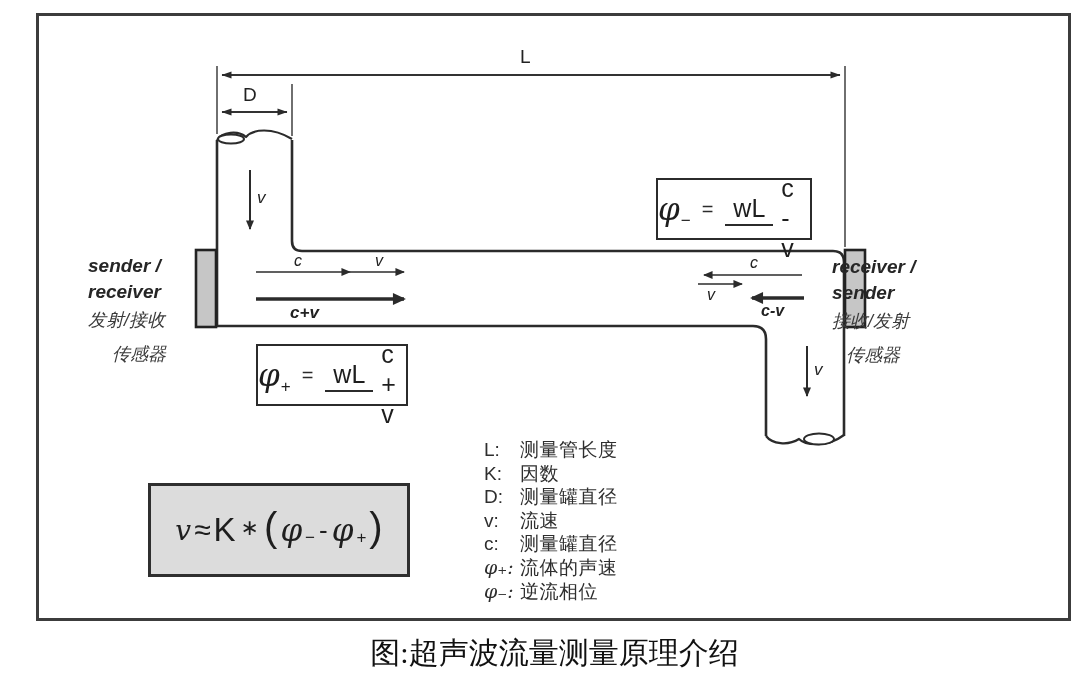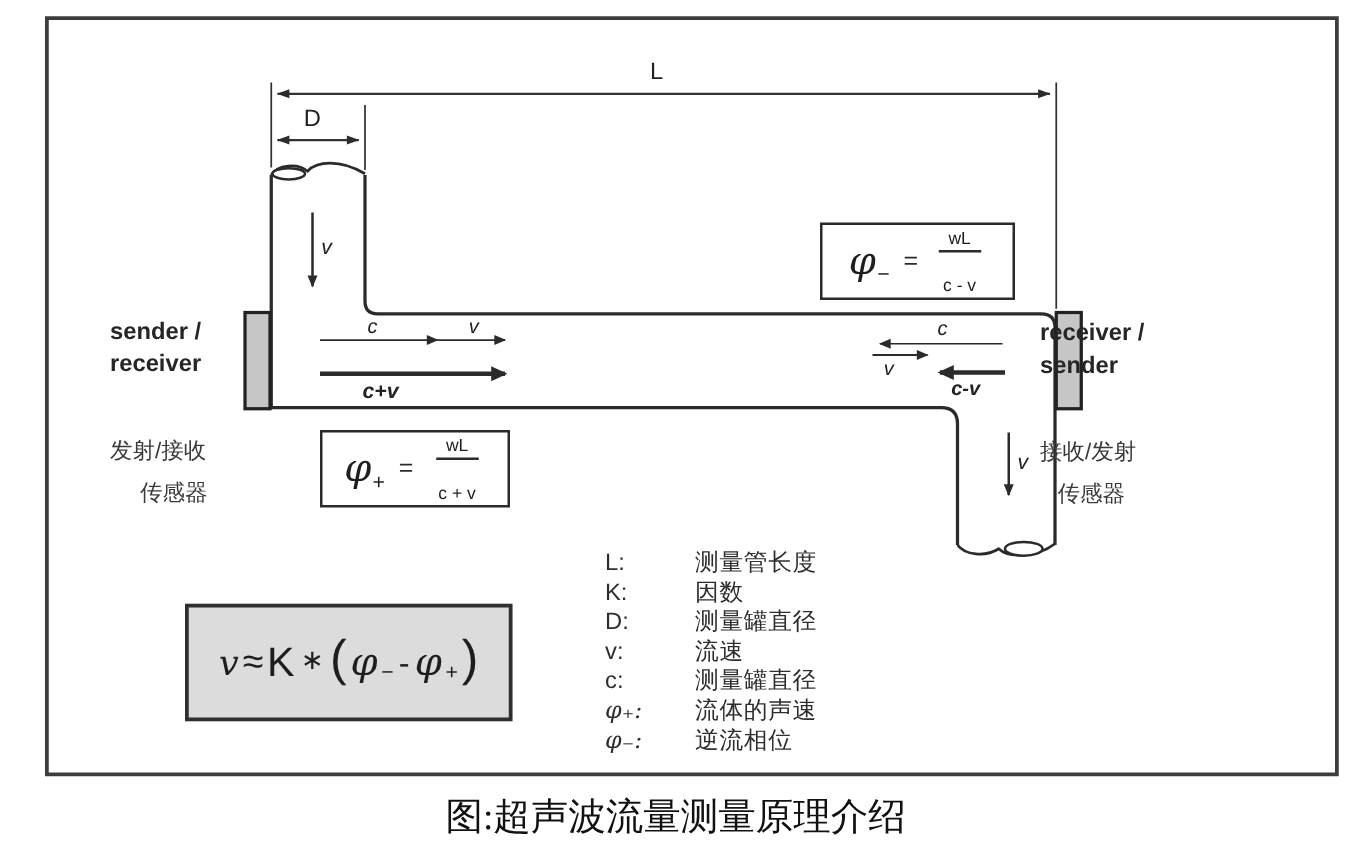--- a/index.html
+++ b/index.html
@@ -7,36 +7,36 @@
     position:relative;width:1082px;height:691px;background:#ffffff;overflow:hidden;
     font-family:"Liberation Sans","DejaVu Sans",sans-serif;color:#1e1e1e;
   }
   .frame{
     position:absolute;left:36px;top:13px;width:1029px;height:602px;
     border:3px solid #3c3c3c;background:#ffffff;box-sizing:content-box;
   }
   svg.layer{position:absolute;left:0;top:0;width:1082px;height:691px;}
 
   
-  .side-label{position:absolute;line-height:26px;}
+  .side-label{position:absolute;line-height:26px;font-style:italic;}
   .side-label .en{font-weight:bold;font-size:19px;color:#262626;}
-  .side-label .cn{font-size:18px;color:#3a3a3a;line-height:30px;margin-top:40px;}
+  .side-label .cn{font-size:18px;color:#3a3a3a;line-height:30px;}
   .side-label .cn.indent-l{padding-left:24px;}
   .side-label .cn.indent-r{padding-left:14px;}
 
   
   .fbox{
     position:absolute;background:#ffffff;border:2px solid #2b2b2b;
     display:flex;align-items:center;justify-content:center;gap:10px;
   }
   .phiwrap{display:inline-flex;align-items:baseline;}
   .phi{font-family:"DejaVu Serif","Liberation Serif",serif;font-style:italic;font-size:31px;line-height:1;}
   .phisub{font-size:17px;position:relative;top:6px;left:1px;}
   .fbox .eq{font-size:20px;color:#2b2b2b;padding:0 2px;}
-  .frac{display:inline-flex;flex-direction:column;align-items:center;font-size:14px;line-height:1.2;}
+  .frac{display:inline-flex;flex-direction:row;align-items:center;font-size:25px;line-height:1.2;}
   .frac .num{padding:0 8px 1px;border-bottom:2px solid #2b2b2b;}
   .frac .den{padding:18px 8px 0;}
 
   .result{
     position:absolute;left:148px;top:483px;width:256px;height:88px;
     background:#dcdcdc;border:3px solid #2f2f2f;
     display:flex;align-items:center;justify-content:center;gap:3px;
   }
   .result .it{font-style:italic;font-family:"DejaVu Serif","Liberation Serif",serif;}
   .result .rv{font-size:28px;}
@@ -46,24 +46,24 @@
   .result .rparen{font-size:40px;font-weight:300;position:relative;top:-3px;}
   .result .rphi{font-size:31px;}
   .result .rsub{font-size:17px;position:relative;top:8px;}
   .result .rminus{font-size:26px;padding:0 1px;}
 
   
   .legend{position:absolute;left:484px;top:437px;}
   .legend .row{display:flex;align-items:baseline;height:23.6px;font-size:19px;color:#2e2e2e;}
   .legend .sym{width:36px;flex:0 0 36px;}
   .legend .sym.phisym{font-family:"DejaVu Serif","Liberation Serif",serif;font-style:italic;}
-  .legend .txt{letter-spacing:0.5px;margin-left:36px;}
+  .legend .txt{letter-spacing:0.5px;}
 
   .caption{
-    position:absolute;left:23px;top:633px;width:1035px;text-align:center;
+    position:absolute;left:37px;top:633px;width:1035px;text-align:center;
     font-family:"Liberation Serif","DejaVu Serif",serif;font-size:30px;color:#111111;
   }
 </style>
 </head>
 <body>
 
 <div class="stage">
 
   <div class="frame"></div>
 

